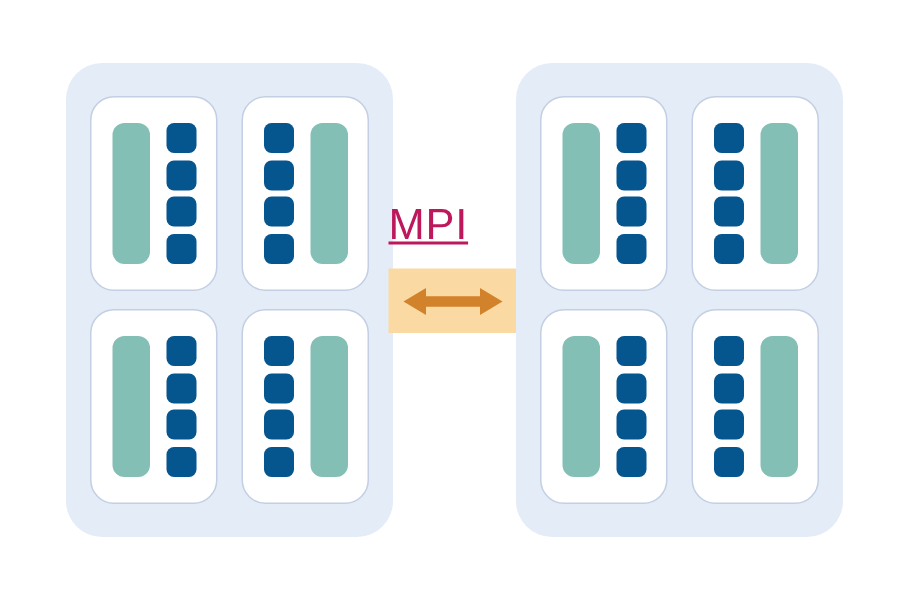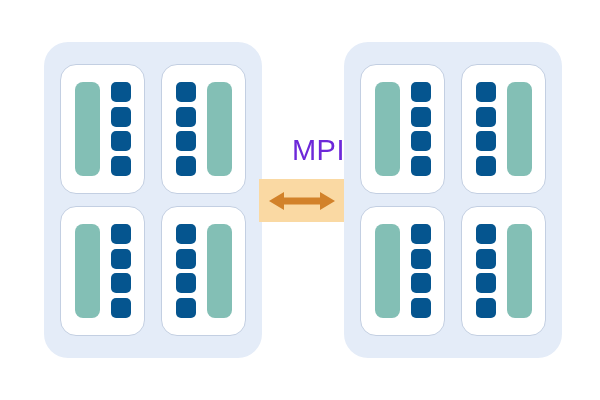--- a/index.html
+++ b/index.html
@@ -84,26 +84,27 @@
     left: 259px;
     top: 130px;
     width: 86px;
     height: 92px;
   }
   #mpi-label {
     position: absolute;
     top: 0;
     left: 0;
     width: 86px;
-    text-align: right;
+    text-align: left;
     font-size: 29px;
     line-height: 40px;
-    color: #6d28d9;
+    color: #be185d;
     letter-spacing: 0.5px;
     white-space: nowrap;
+    text-decoration: underline;
   }
   #mpi-link-band {
     position: absolute;
     left: 0;
     top: 49px;
     width: 86px;
     height: 43px;
     background: #fad9a3;
     display: flex;
     align-items: center;

